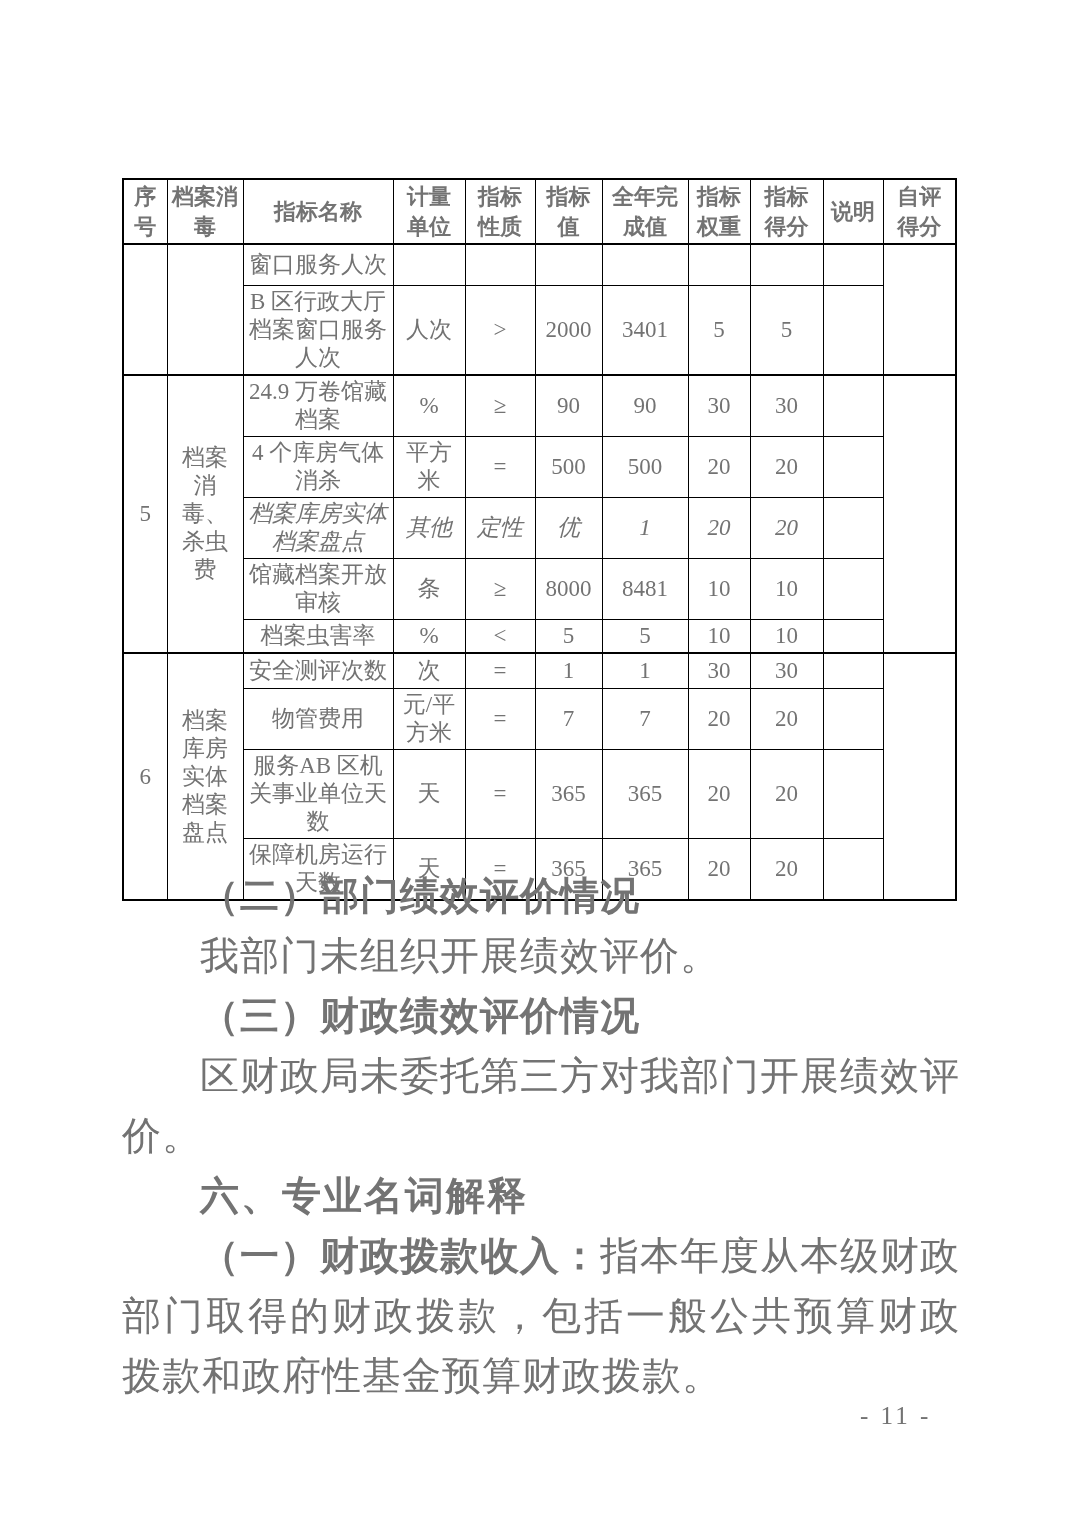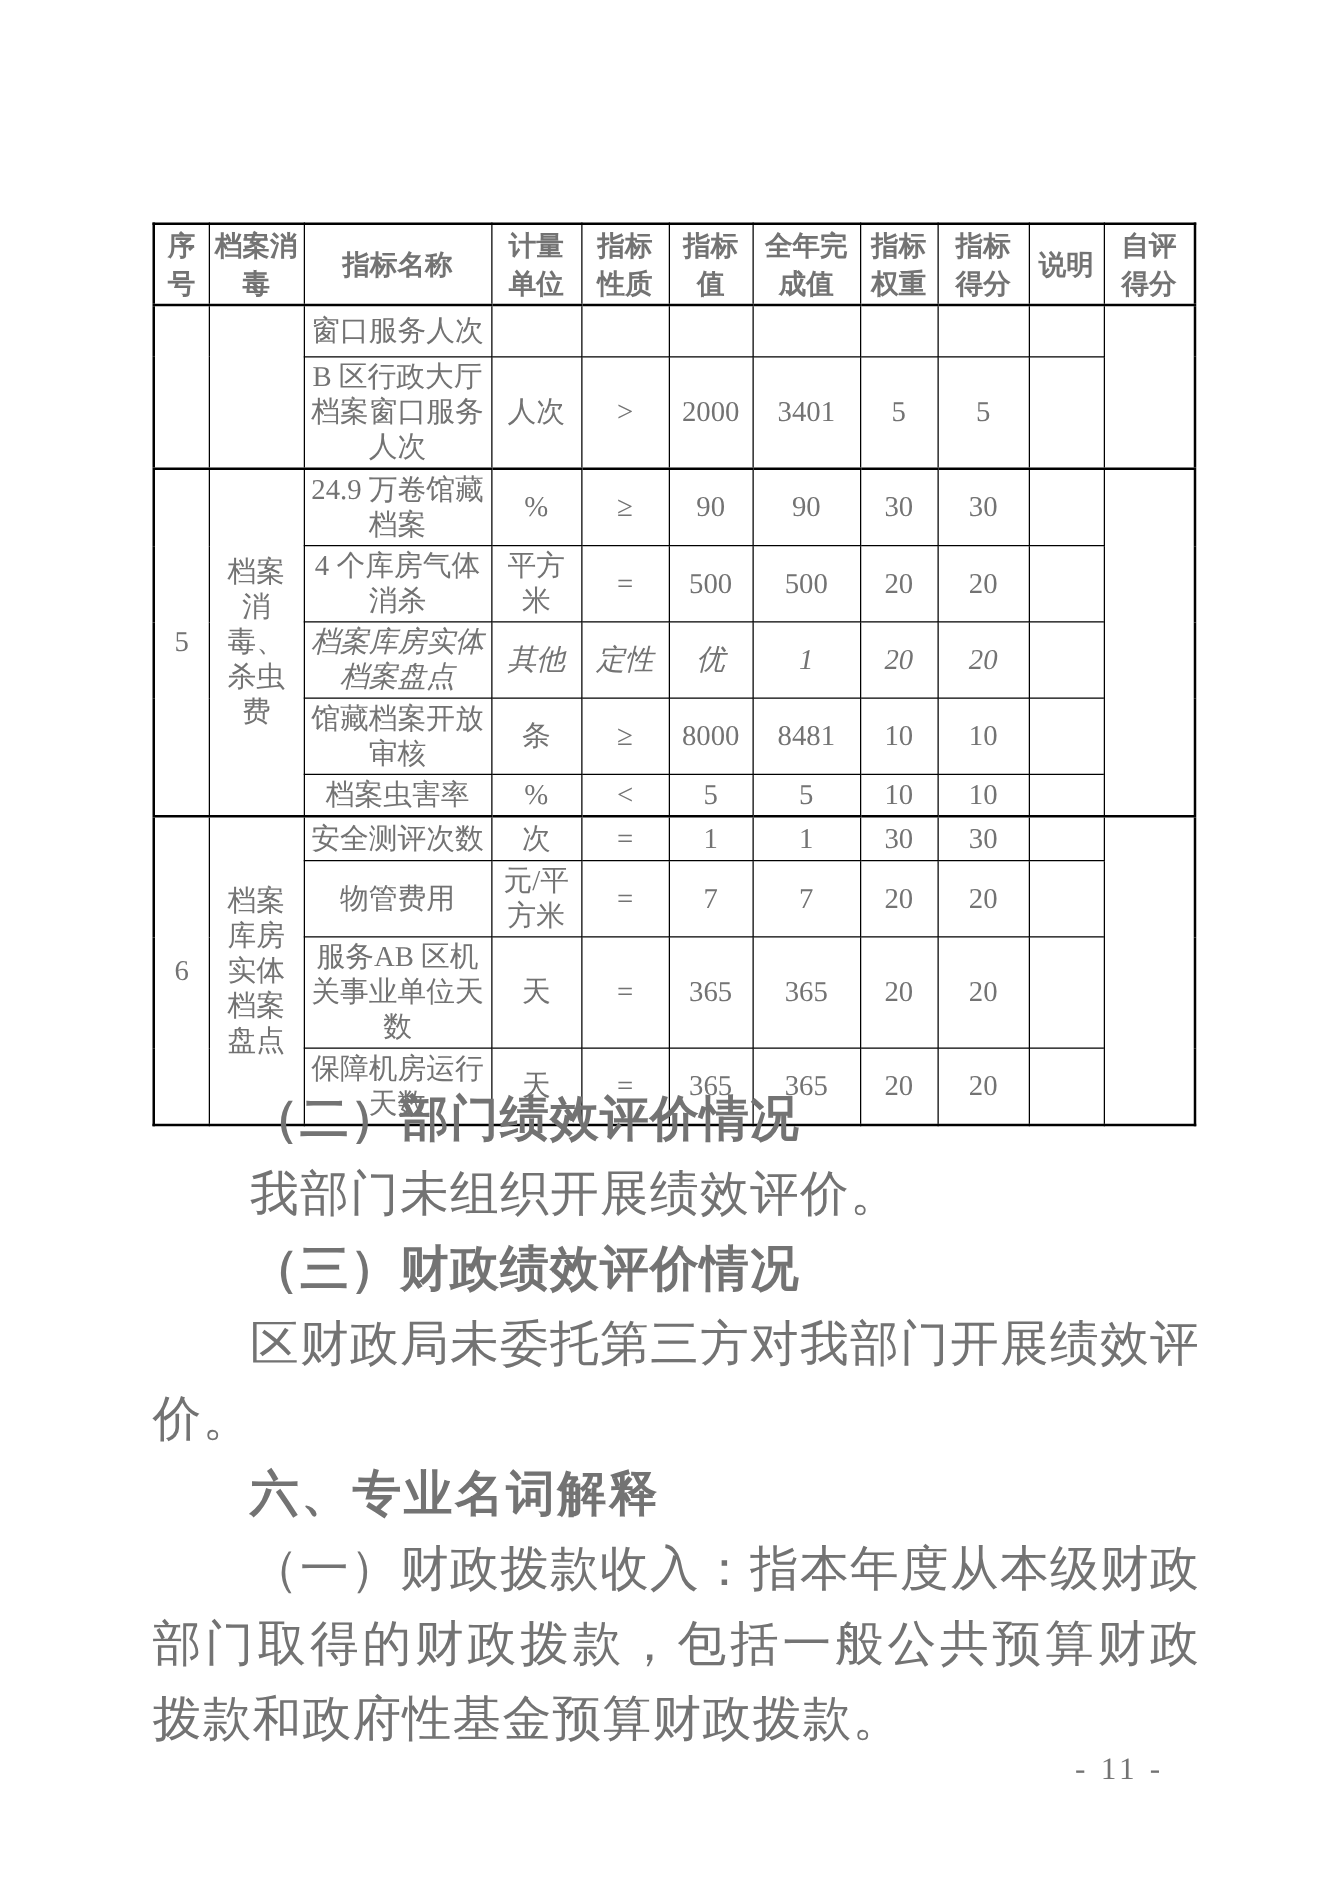--- a/index.html
+++ b/index.html
@@ -50,21 +50,21 @@
     letter-spacing:1px;
   }
   .textblock p {
     margin:0;
     line-height:60px;
     text-indent:2em;
     text-align:justify;
   }
   .h-kai { font-weight:bold; }
   .h-hei { font-family:"Liberation Sans", sans-serif; font-weight:bold; letter-spacing:2px; }
-  .term .lead { font-weight:normal; }
+  .term .lead { font-weight:bold; }
 
   
   .page-number {
     position:absolute;
     top:1402px; left:860px;
     font-size:25px;
     letter-spacing:3px;
     font-family:"Liberation Serif", serif;
   }
 </style>

